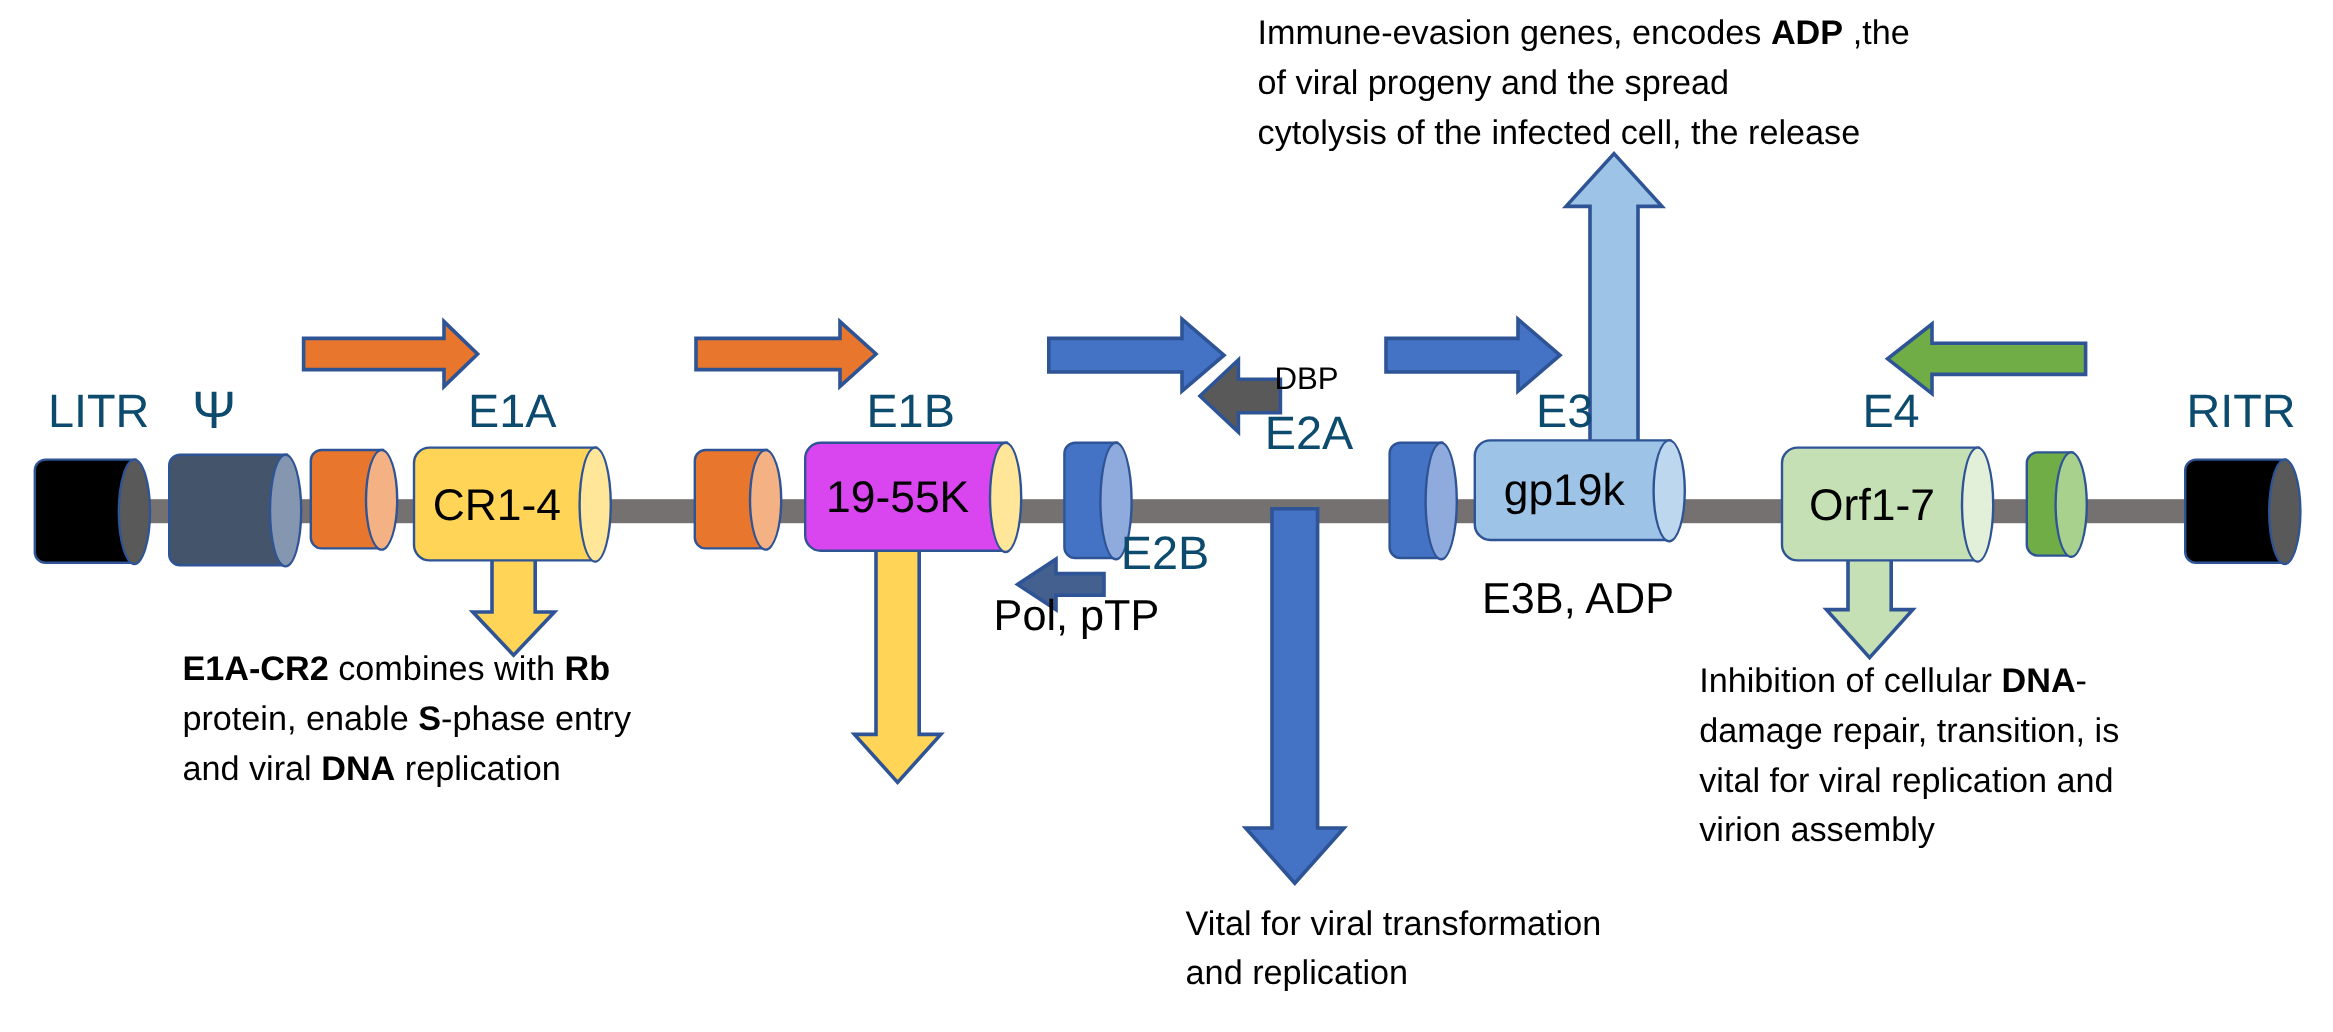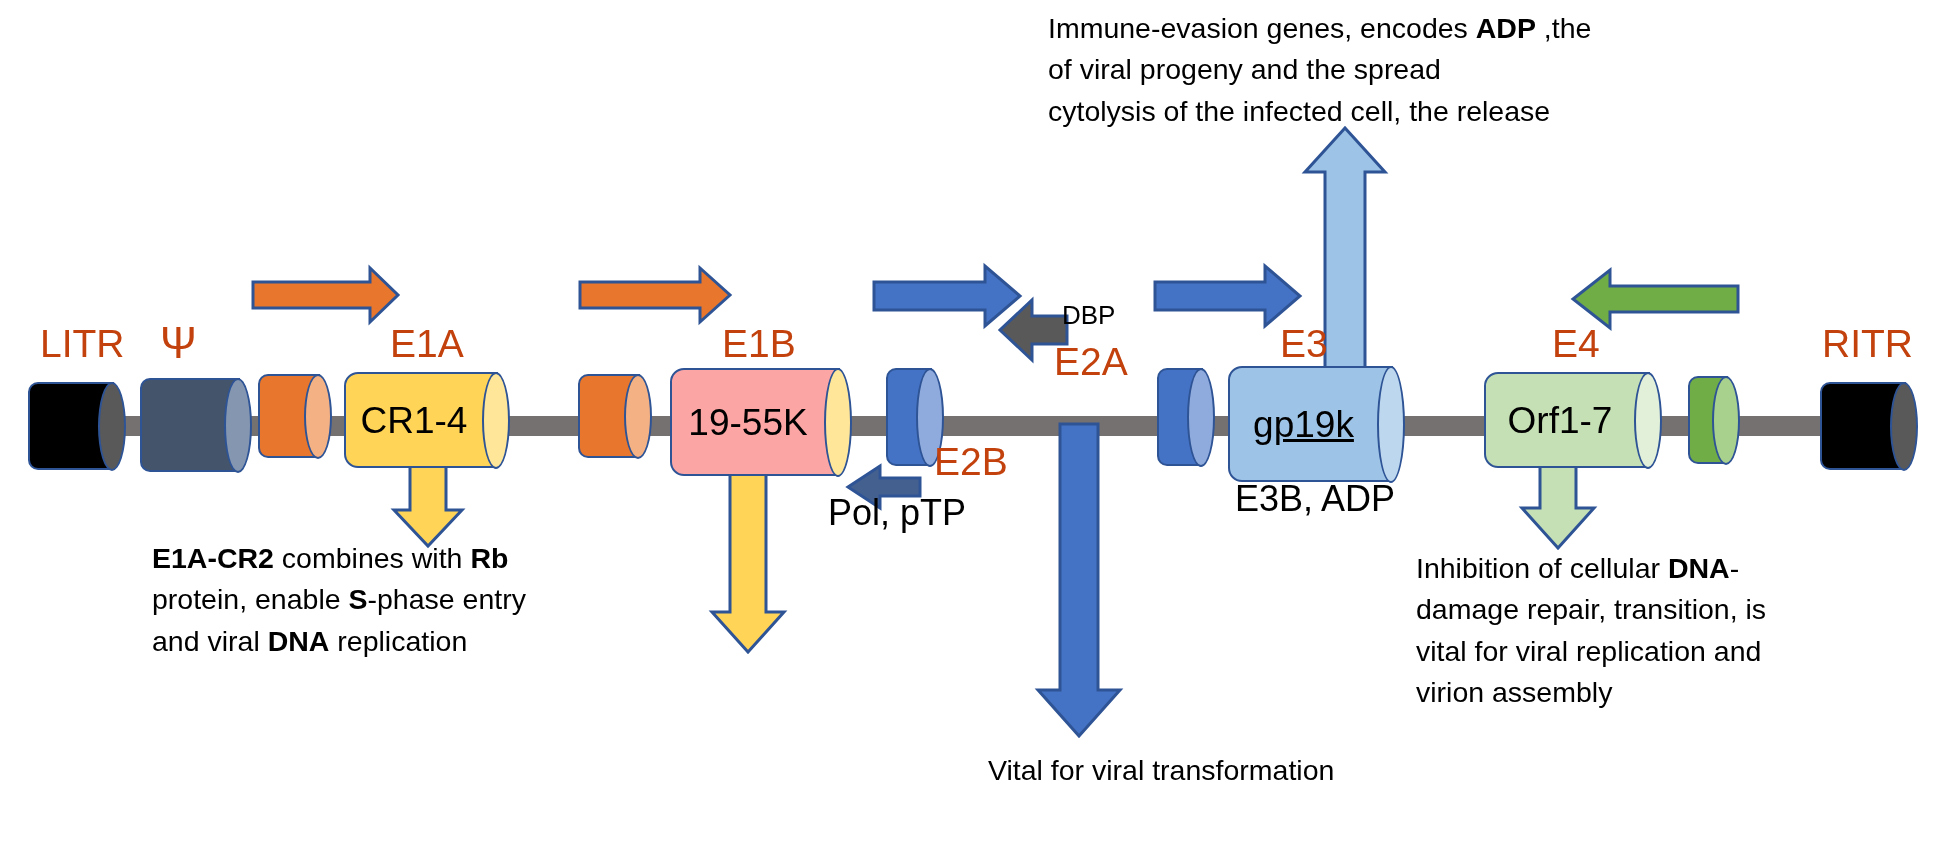--- a/index.html
+++ b/index.html
@@ -59,21 +59,21 @@
     line-height: 1;
     color: #000;
     white-space: nowrap;
   }
 
   
   .regionlabel {
     position: absolute;
     font-size: 39px;
     font-weight: 400;
-    color: #c2410c;
+    color: #0c4a6e;
     white-space: nowrap;
   }
 
   
   .note {
     position: absolute;
     font-size: 28.5px;
     line-height: 1.45;
     color: #000;
     font-family: "Liberation Sans", sans-serif;
@@ -159,34 +159,34 @@
 
   <div class="cyl" style="left:344px; top:372px; width:154px; height:96px; background:#FFD457; border-radius:14px 0 0 14px;">
     <div class="rightcap" style="background:#FFE699;"></div>
     <div class="label">CR1-4</div>
   </div>
 
   <div class="cyl" style="left:578px; top:374px; width:62px; height:84px; background:#E8762C; border-radius:10px 0 0 10px;">
     <div class="rightcap" style="background:#F4B183;"></div>
   </div>
 
-  <div class="cyl" style="left:670px; top:368px; width:170px; height:108px; background:#fca5a5; border-radius:14px 0 0 14px;">
+  <div class="cyl" style="left:670px; top:368px; width:170px; height:92px; background:#d946ef; border-radius:14px 0 0 14px;">
     <div class="rightcap" style="background:#FFE699;"></div>
     <div class="label">19-55K</div>
   </div>
 
   <div class="cyl" style="left:886px; top:368px; width:46px; height:98px; background:#4472C4; border-radius:10px 0 0 10px;">
     <div class="rightcap" style="background:#8FAADC;"></div>
   </div>
 
   <div class="cyl" style="left:1157px; top:368px; width:46px; height:98px; background:#4472C4; border-radius:10px 0 0 10px;">
     <div class="rightcap" style="background:#8FAADC;"></div>
   </div>
 
-  <div class="cyl" style="left:1228px; top:366px; width:165px; height:116px; background:#9DC3E6; border-radius:14px 0 0 14px;text-decoration:underline;">
+  <div class="cyl" style="left:1228px; top:366px; width:165px; height:85px; background:#9DC3E6; border-radius:14px 0 0 14px;">
     <div class="rightcap" style="background:#BDD7EE;"></div>
     <div class="label">gp19k</div>
   </div>
 
   <div class="cyl" style="left:1484px; top:372px; width:166px; height:96px; background:#C5E0B4; border-radius:14px 0 0 14px;">
     <div class="rightcap" style="background:#E2F0D9;"></div>
     <div class="label">Orf1-7</div>
   </div>
 
   <div class="cyl" style="left:1688px; top:376px; width:40px; height:88px; background:#70AD47; border-radius:10px 0 0 10px;">
@@ -229,20 +229,21 @@
 
   <div class="note" style="left:152px; top:538px; width:470px;">
       <div><b>E1A-CR2</b><span> combines with </span><b>Rb</b></div>
       <div><span>protein, enable </span><b>S</b><span>-phase entry</span></div>
       <div><span>and viral </span><b>DNA</b><span> replication</span></div>
     </div>
 
 
   <div class="note" style="left:988px; top:750px; width:470px;">
       <div><span>Vital for viral transformation</span></div>
+      <div><span>and replication</span></div>
     </div>
 
   <div class="note" style="left:1416px; top:548px; width:430px;">
       <div><span>Inhibition of cellular </span><b>DNA</b><span>-</span></div>
       <div><span>damage repair, transition, is</span></div>
       <div><span>vital for viral replication and</span></div>
       <div><span>virion assembly</span></div>
     </div>
 
 </div>

